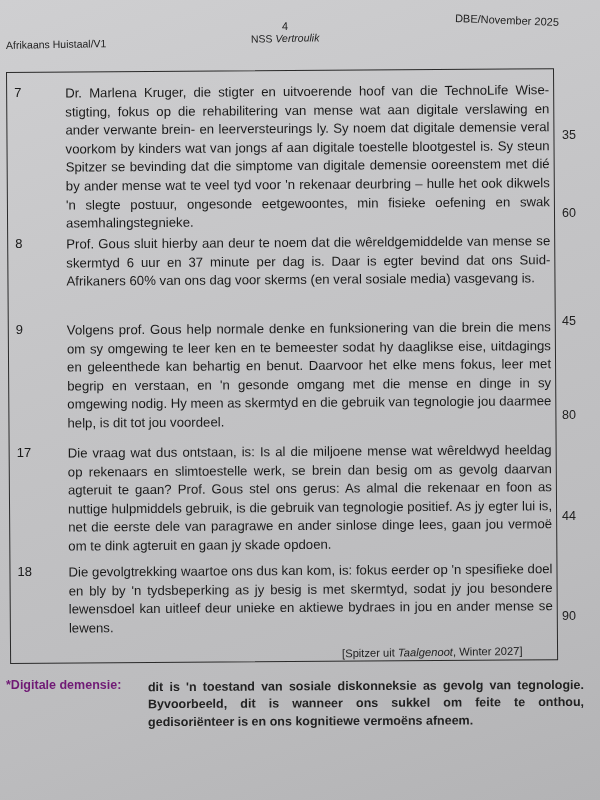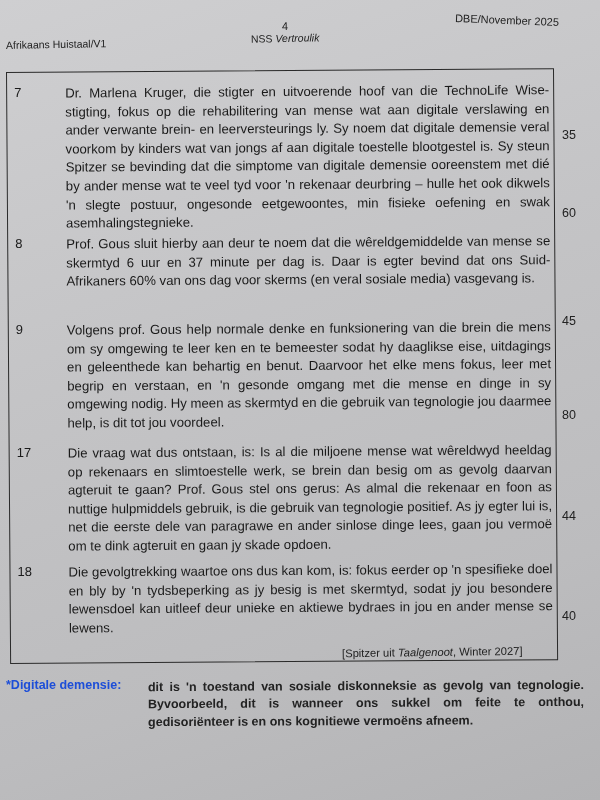--- a/index.html
+++ b/index.html
@@ -36,21 +36,21 @@
   .pnum { position: absolute; left: 7px; font-size: 13px; }
   .ptext { position: absolute; left: 58px; width: 484px; font-size: 13.2px; line-height: 18.6px; text-align: justify; }
   .lnum { position: absolute; left: 562px; font-size: 12.5px; color: #222; margin-top: 36px; }
 
   .source {
     position: absolute; left: 342px; top: 646px; font-size: 11.2px; color: #222;
     transform: rotate(-0.8deg);
   }
   .source i { }
 
-  .fn-label { position: absolute; left: 6px; top: 678px; font-size: 12.5px; font-weight: bold; color: #1d4ed8; }
+  .fn-label { position: absolute; left: 6px; top: 678px; font-size: 12.5px; font-weight: bold; color: #701a75; }
   .fn-text {
     position: absolute; left: 148px; top: 678px; width: 436px;
     font-size: 12.5px; font-weight: bold; line-height: 17.4px; color: #222; text-align: justify;
     transform: rotate(-0.3deg);
   }
 </style>
 </head>
 <body>
 
 <div class="page">
@@ -84,21 +84,21 @@
       <span class="pnum">18</span>
       <div class="ptext">Die gevolgtrekking waartoe ons dus kan kom, is: fokus eerder op 'n spesifieke doel en bly by 'n tydsbeperking as jy besig is met skermtyd, sodat jy jou besondere lewensdoel kan uitleef deur unieke en aktiewe bydraes in jou en ander mense se lewens.</div>
     </div>
   </div>
 
   <span class="lnum" style="top:92px">35</span>
   <span class="lnum" style="top:170px">60</span>
   <span class="lnum" style="top:278px">45</span>
   <span class="lnum" style="top:372px">80</span>
   <span class="lnum" style="top:473px">44</span>
-  <span class="lnum" style="top:573px">40</span>
+  <span class="lnum" style="top:573px">90</span>
 
   <div class="source">
     <span>[Spitzer uit </span><i>Taalgenoot</i><span>, Winter 2027]</span>
   </div>
 
   <div class="fn-label">*Digitale demensie:</div>
   <div class="fn-text">dit is 'n toestand van sosiale diskonneksie as gevolg van tegnologie. Byvoorbeeld, dit is wanneer ons sukkel om feite te onthou, gedisoriënteer is en ons kognitiewe vermoëns afneem.</div>
 
 </div>
 

